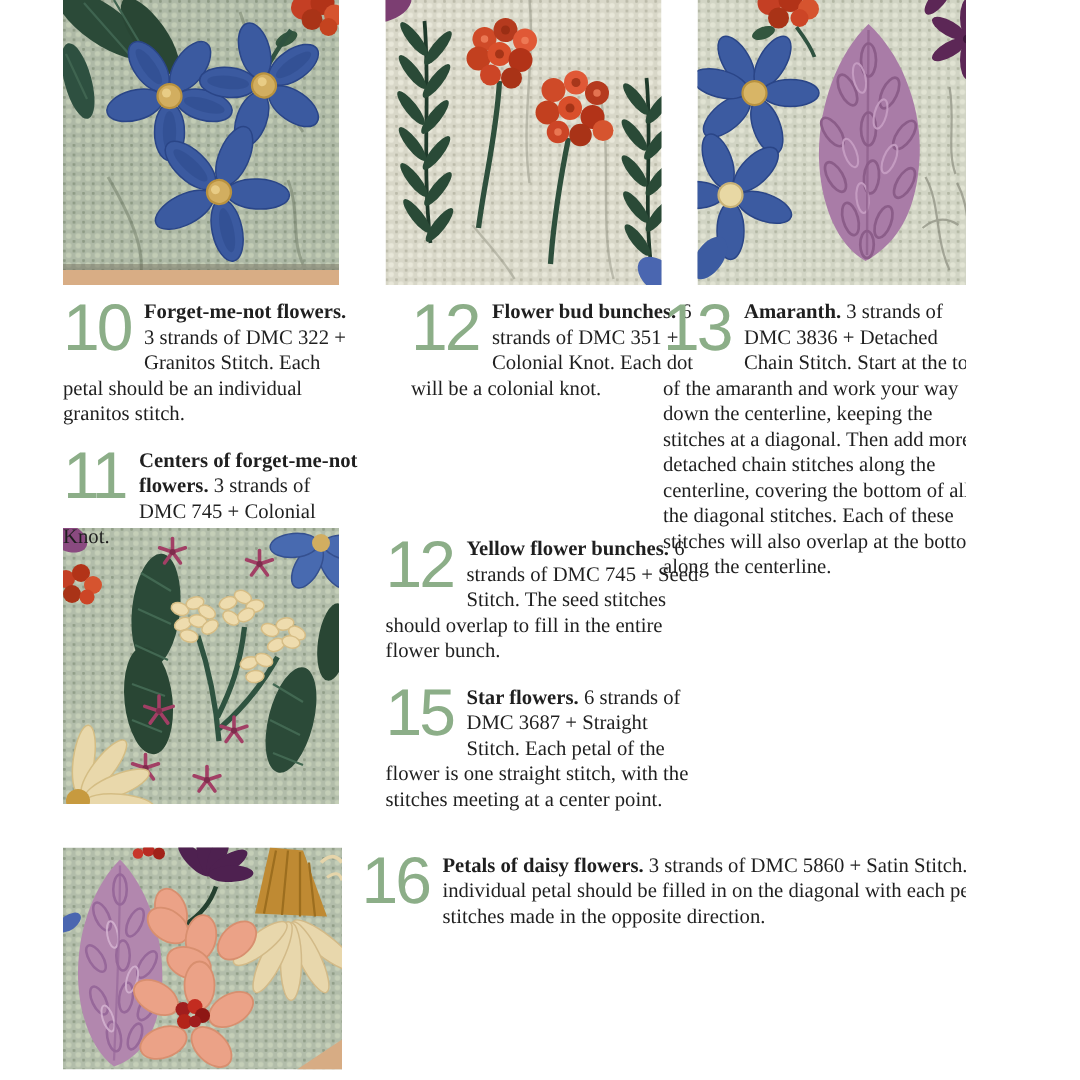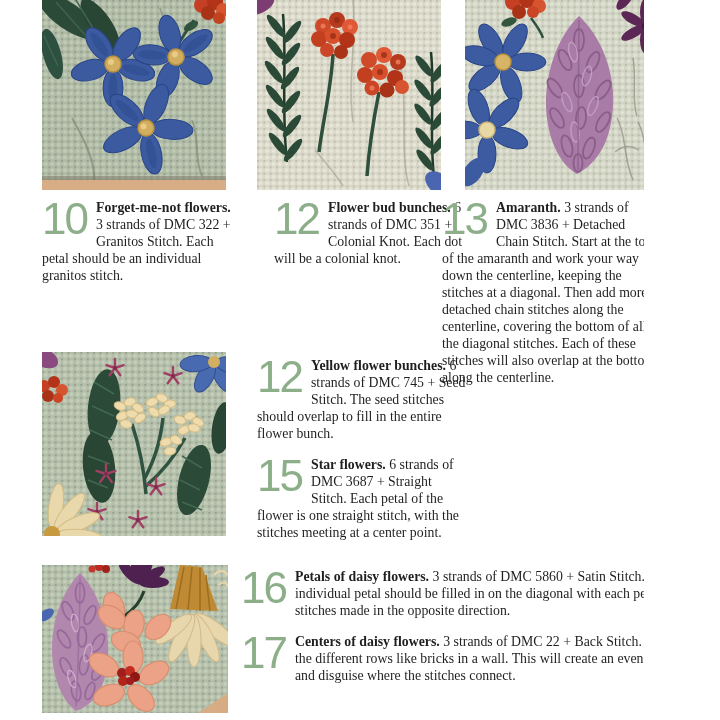--- a/index.html
+++ b/index.html
@@ -509,20 +509,23 @@
         </g>
       </g>
       <polygon points="186,148 186,128 156,148" fill="#d7ac84"></polygon>
     </svg>
   </figure>
 
   <section class="col c1">
     <article class="step">
       <p class="txt"><span class="num">10</span><b>Forget-me-not flowers.</b> <span>3 strands of DMC 322 + Granitos Stitch. Each petal should be an individual granitos stitch.</span></p>
     </article>
+    <article class="step">
+      <p class="txt"><span class="num">11</span><b>Centers of forget-me-not flowers.</b> <span>3 strands of DMC 745 + Colonial Knot.</span></p>
+    </article>
   </section>
 
   <section class="col c2">
     <article class="step">
       <p class="txt"><span class="num">12</span><b>Flower bud bunches.</b> <span>6 strands of DMC 351 + Colonial Knot. Each dot will be a colonial knot.</span></p>
     </article>
   </section>
 
   <section class="col c3">
     <article class="step">
@@ -536,18 +539,15 @@
     </article>
     <article class="step">
       <p class="txt"><span class="num">15</span><b>Star flowers.</b> <span>6 strands of DMC 3687 + Straight Stitch. Each petal of the flower is one straight stitch, with the stitches meeting at a center point.</span></p>
     </article>
   </section>
 
   <section class="col c5">
     <article class="step">
       <p class="txt"><span class="num">16</span><b>Petals of daisy flowers.</b> <span>3 strands of DMC 5860 + Satin Stitch. Each individual petal should be filled in on the diagonal with each petal's stitches made in the opposite direction.</span></p>
     </article>
-    <article class="step">
-      <p class="txt"><span class="num">17</span><b>Centers of daisy flowers.</b> <span>3 strands of DMC 22 + Back Stitch. Offset the different rows like bricks in a wall. This will create an even fill and disguise where the stitches connect.</span></p>
-    </article>
   </section>
 
 </div>
 
 </body></html>

